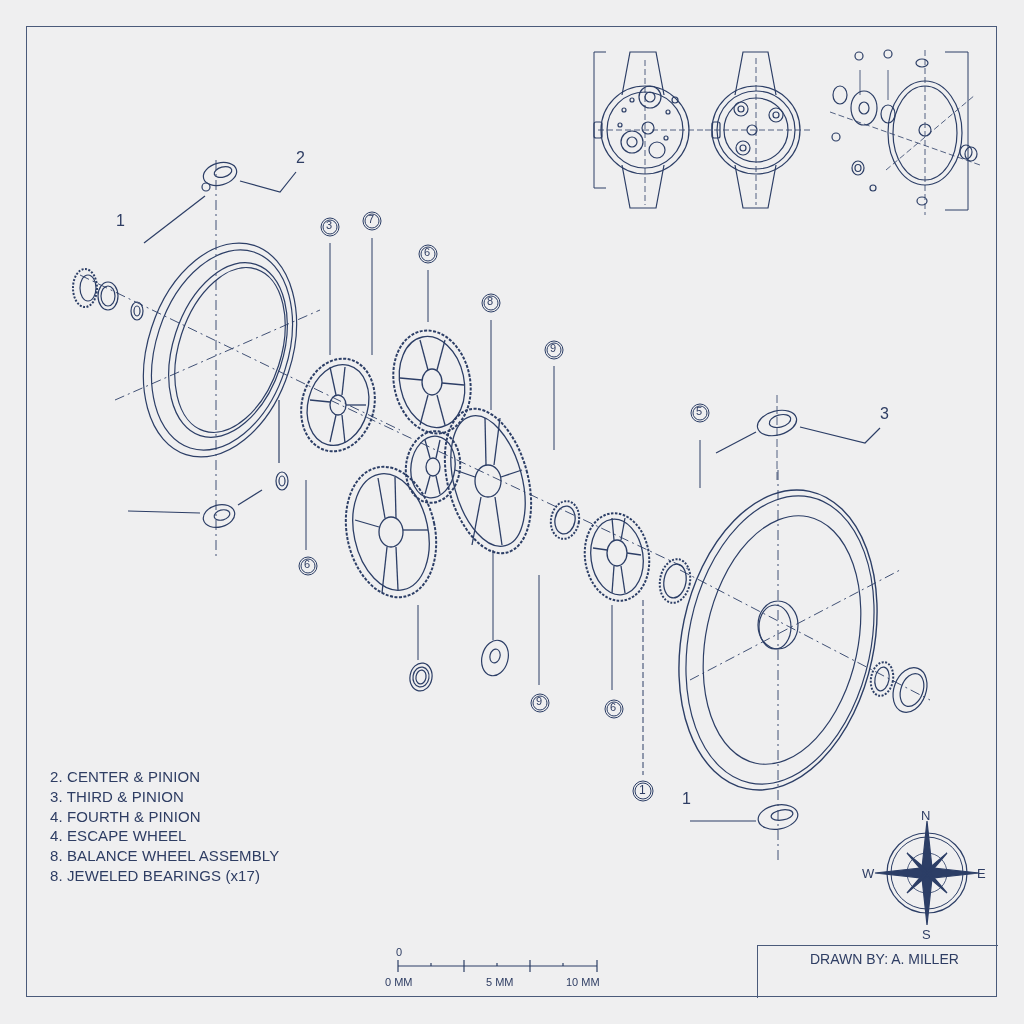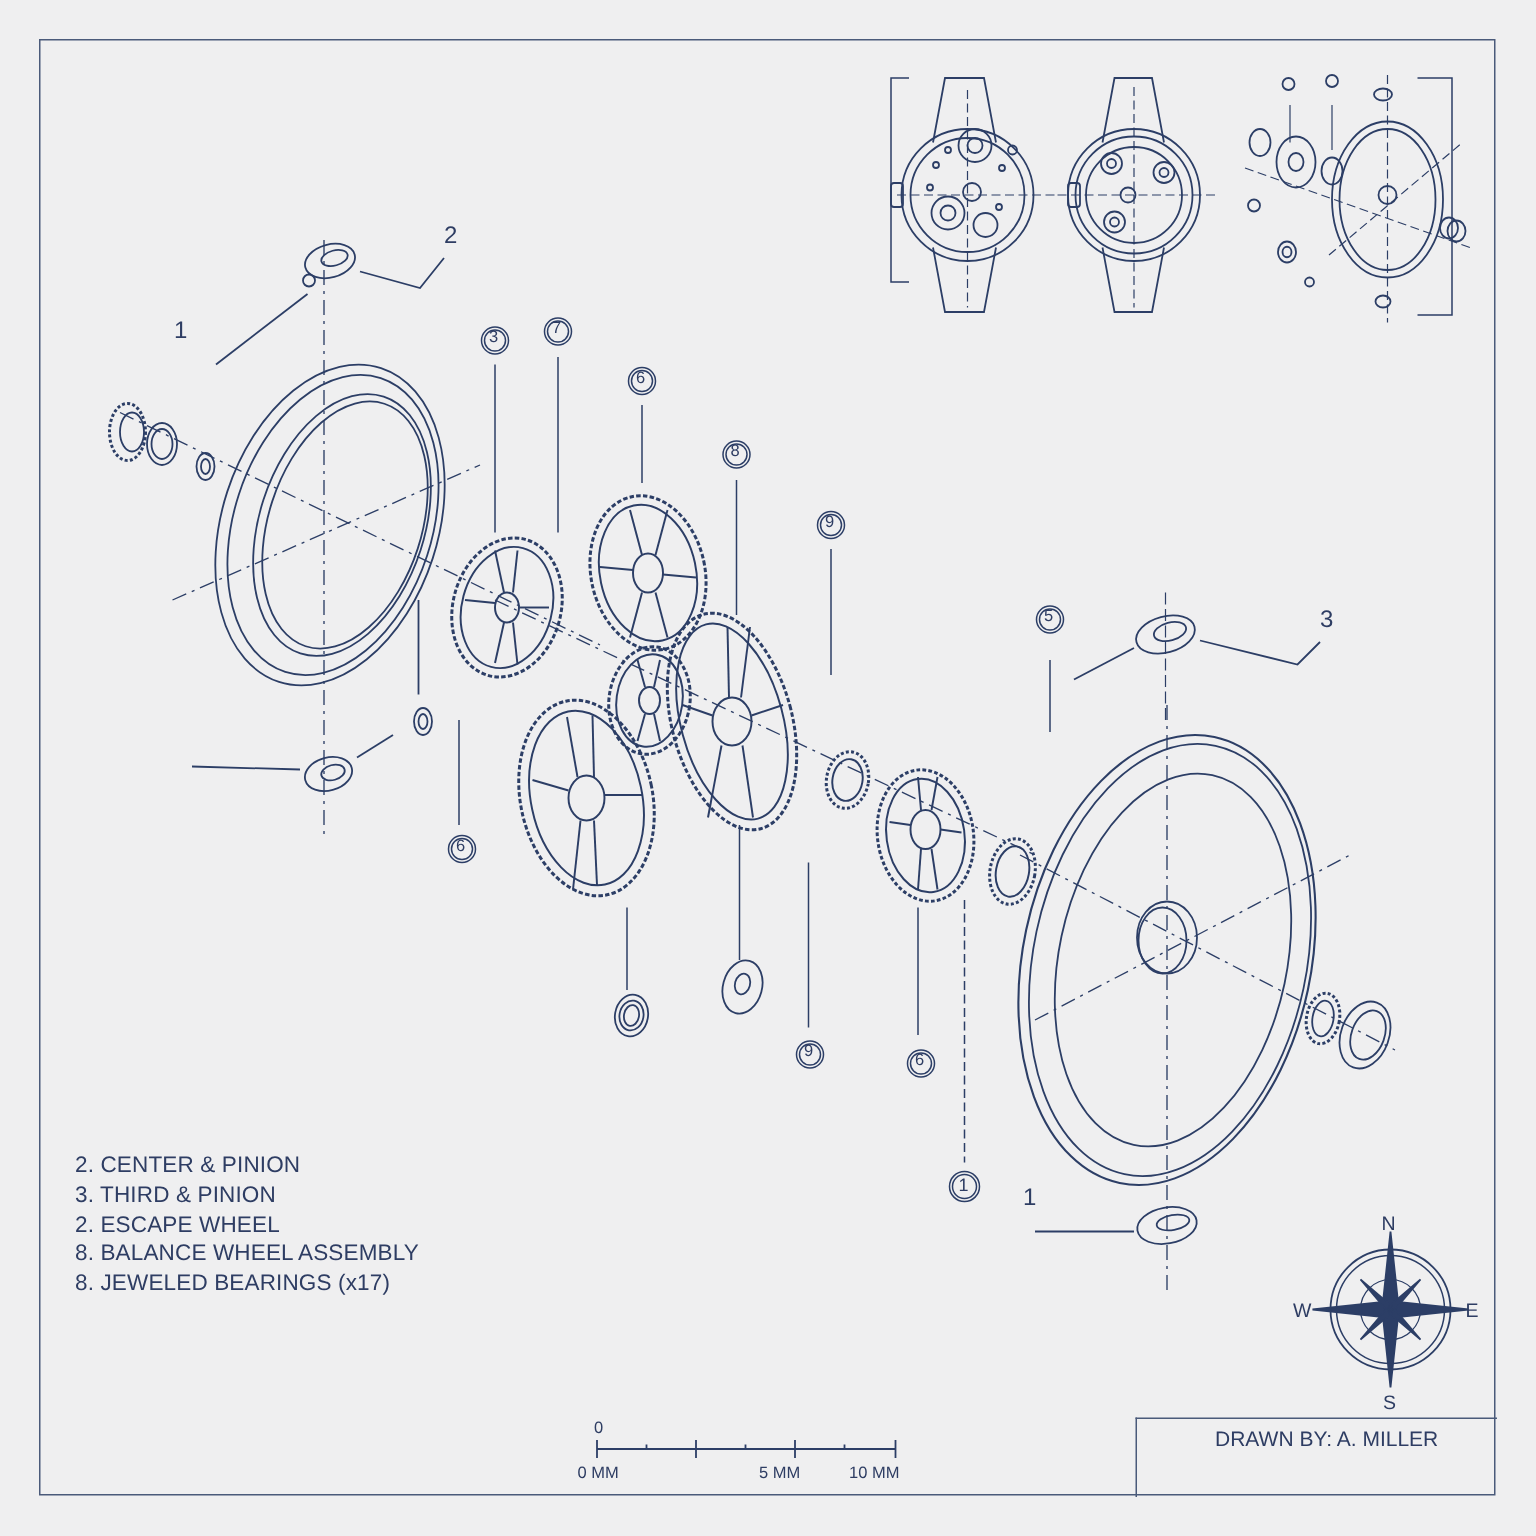--- a/index.html
+++ b/index.html
@@ -323,29 +323,30 @@
 <span class="callout" style="left:550px;top:342px;font-size:11px;">9</span>
 <span class="callout" style="left:696px;top:405px;font-size:11px;">5</span>
 <span class="callout" style="left:304px;top:558px;font-size:11px;">6</span>
 <span class="callout" style="left:536px;top:695px;font-size:11px;">9</span>
 <span class="callout" style="left:610px;top:701px;font-size:11px;">6</span>
 <span class="callout" style="left:639px;top:783px;font-size:12px;">1</span>
 
 <div class="legend">
   <div>2. CENTER &amp; PINION</div>
   <div>3. THIRD &amp; PINION</div>
-  <div>2. ESCAPE WHEEL</div>
+  <div>4. FOURTH &amp; PINION</div>
+  <div>4. ESCAPE WHEEL</div>
   <div>8. BALANCE WHEEL ASSEMBLY</div>
   <div>8. JEWELED BEARINGS (x17)</div>
 </div>
 
 <div>
   <span class="scale-label" style="left:396px;top:946px;">0</span>
   <span class="scale-label" style="left:385px;top:976px;">0 MM</span>
-  <span class="scale-label" style="left:506px;top:976px;">5 MM</span>
+  <span class="scale-label" style="left:486px;top:976px;">5 MM</span>
   <span class="scale-label" style="left:566px;top:976px;">10 MM</span>
 </div>
 
 <div>
   <span class="compass-letter" style="left:921px;top:808px;">N</span>
   <span class="compass-letter" style="left:922px;top:927px;">S</span>
   <span class="compass-letter" style="left:977px;top:866px;">E</span>
   <span class="compass-letter" style="left:862px;top:866px;">W</span>
 </div>
 

